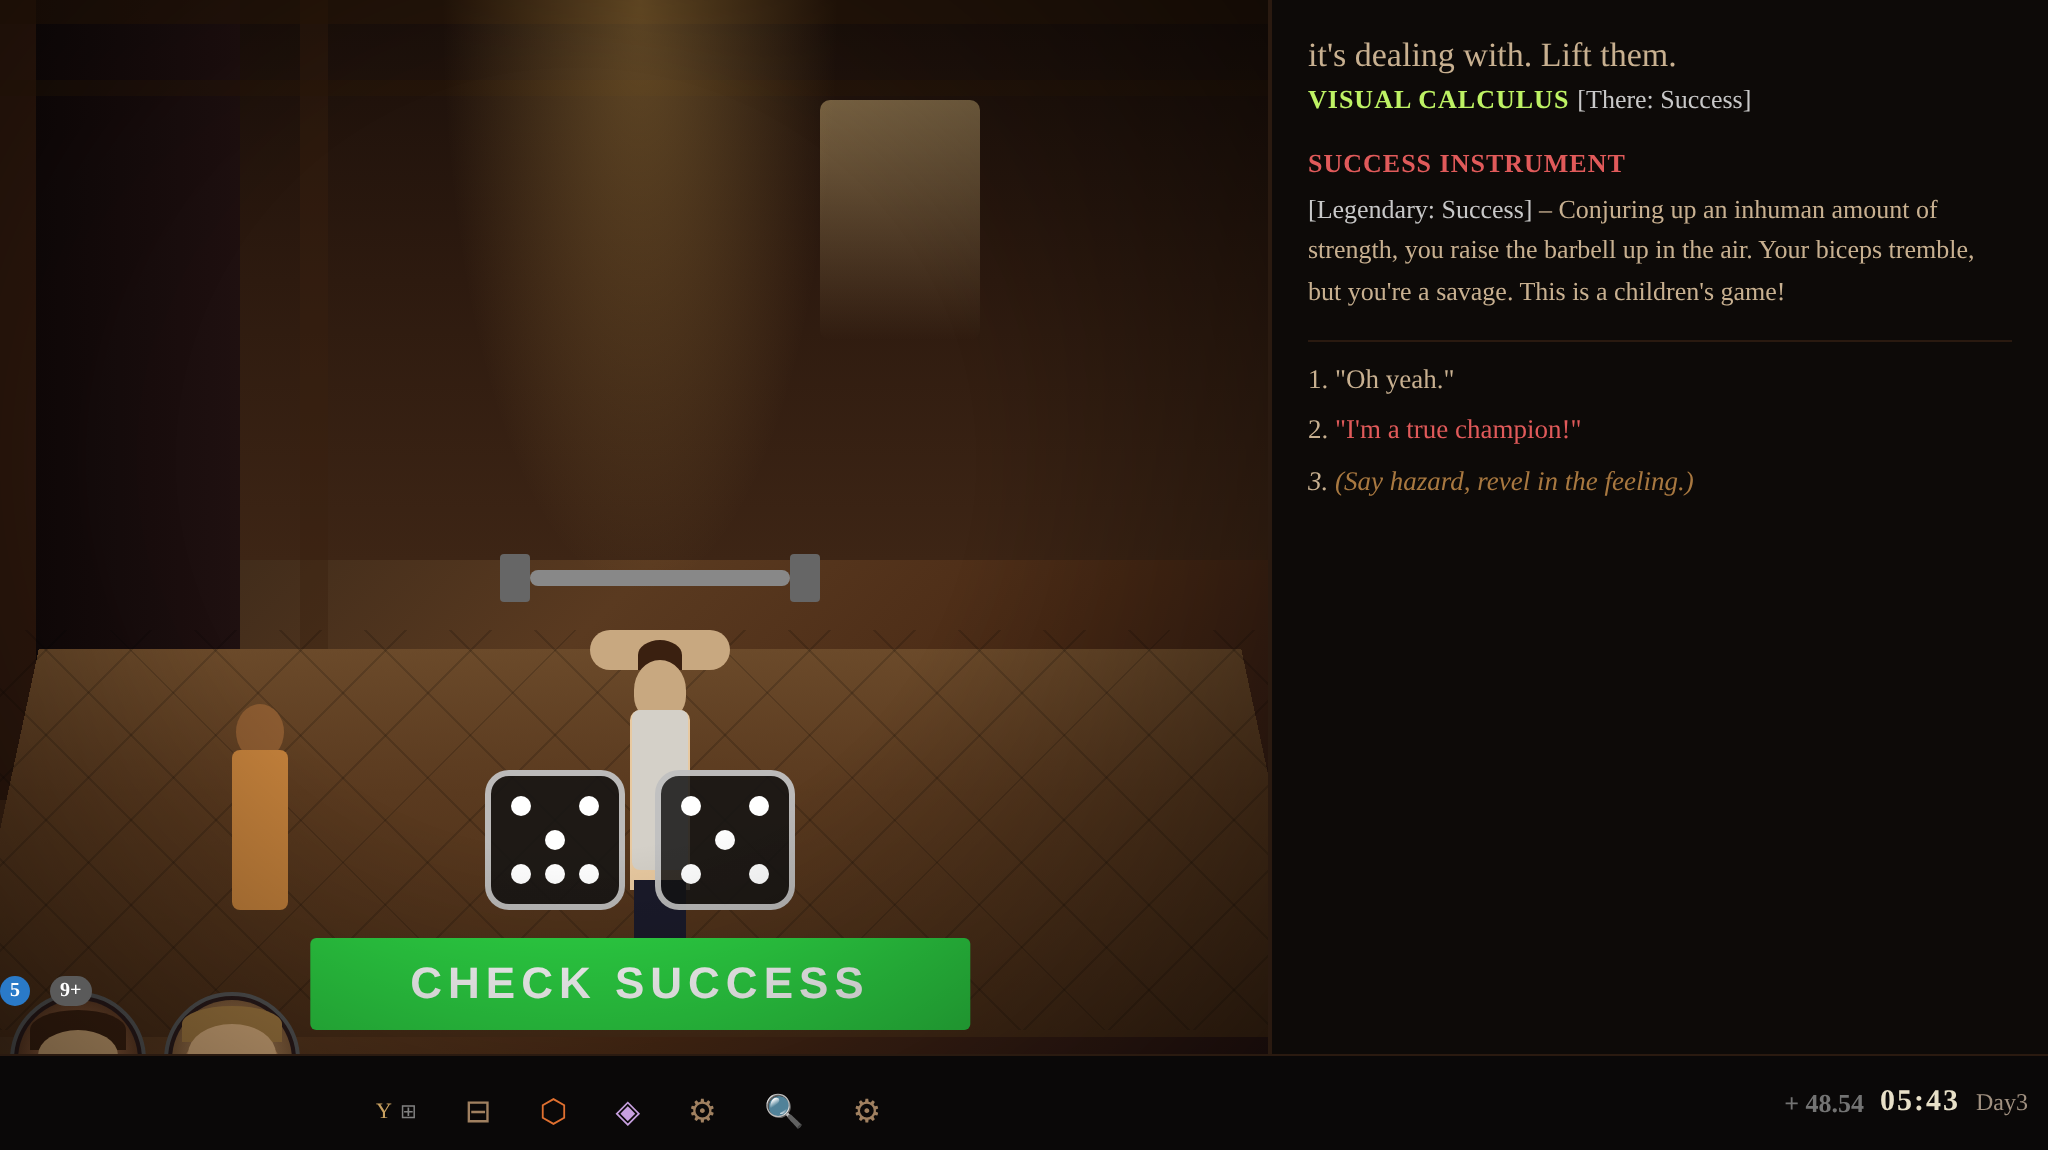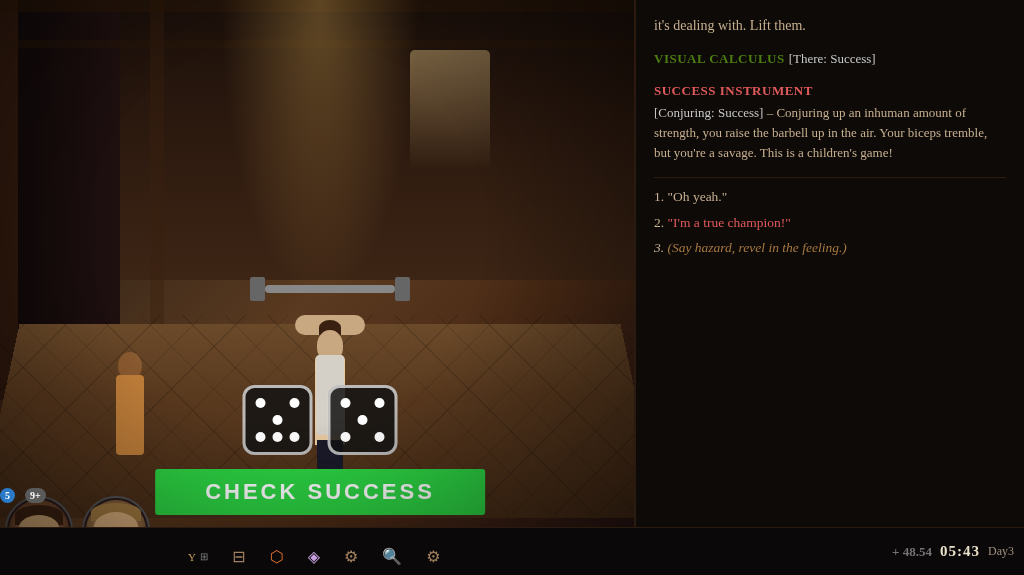--- a/index.html
+++ b/index.html
@@ -363,27 +363,26 @@
 
     .panel-scroll::-webkit-scrollbar {
       width: 4px;
     }
     .panel-scroll::-webkit-scrollbar-thumb {
       background: #3a2a1a;
     }
 
     .panel-text-plain {
       color: #c8b090;
-      font-size: 14px;
+      font-size: 17px;
       line-height: 1.55;
-      margin-bottom: 12px;
     }
 
     .skill-name {
-      color: #4d7c0f;
+      color: #bef264;
       font-weight: bold;
       font-size: 13px;
       letter-spacing: 0.5px;
     }
     .skill-result {
       color: #c8c8c8;
       font-size: 13px;
     }
 
     .skill-block {
@@ -627,21 +626,21 @@
         <span class="skill-name">VISUAL CALCULUS</span>
         <span class="skill-result"> </span><span class="skill-result">[There: Success]</span>
       </div>
     </div>
 
     <div class="skill-block">
       <div class="skill-header">
         <span class="skill-name-red">SUCCESS INSTRUMENT</span>
       </div>
       <div class="skill-desc">
-        <span class="skill-result">[Conjuring: Success]</span>
+        <span class="skill-result">[Legendary: Success]</span>
         <span class="skill-desc">– Conjuring up an inhuman amount of strength, you raise the barbell up in the air. Your biceps tremble, but you're a savage. This is a children's game!</span>
       </div>
     </div>
 
     <hr class="separator-line">
 
     <div class="choice-item">
       <span class="choice-num">1.</span>
       <span> </span><span>"Oh yeah."</span>
     </div>

